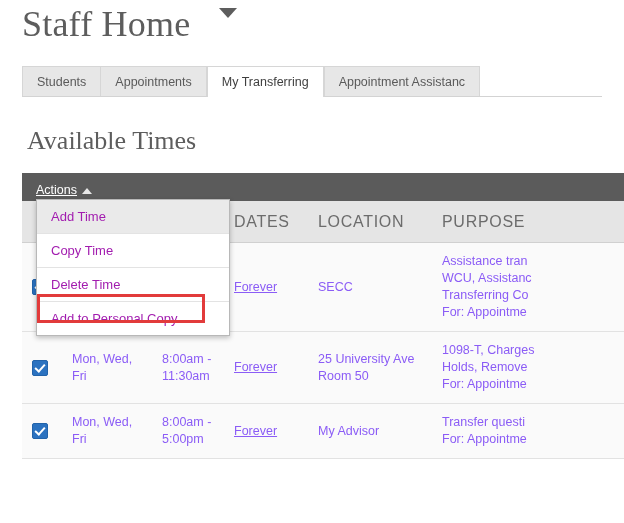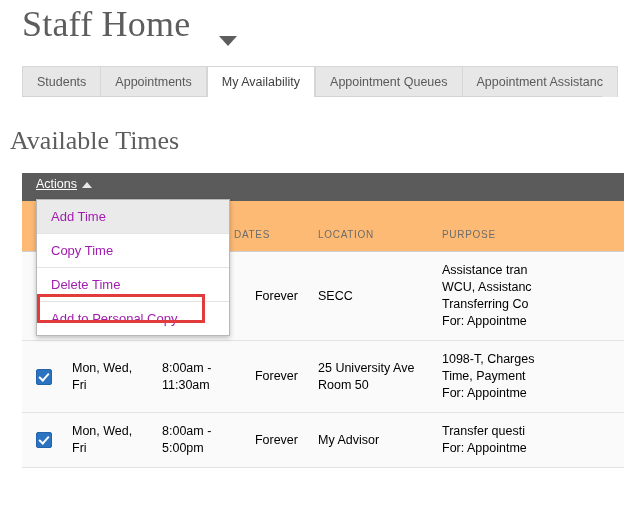--- a/index.html
+++ b/index.html
@@ -15,21 +15,21 @@
     overflow: hidden;
     position: relative;
   }
 
   
   .page-title-row {
     position: absolute;
     left: 22px;
     top: 2px;
     display: flex;
-    align-items: flex-end;
+    align-items: flex-start;
     gap: 29px;
   }
   .page-title {
     font-family: "Liberation Serif", serif;
     font-size: 36px;
     font-weight: normal;
     color: #5d5d5d;
     letter-spacing: 0.2px;
     line-height: 44px;
     white-space: nowrap;
@@ -84,21 +84,21 @@
     border-left: 1px solid #d6d6d6;
     box-shadow: 0 1px 0 0 #ffffff;
   }
   .tab.active + .tab {
     border-left: 1px solid #d6d6d6;
   }
 
   
   .section-heading {
     position: absolute;
-    left: 10px;
+    left: 27px;
     top: 126px;
     font-family: "Liberation Serif", serif;
     font-size: 26px;
     color: #5d5d5d;
     font-weight: normal;
     white-space: nowrap;
   }
 
   
   .panel {
@@ -109,21 +109,21 @@
     height: 340px;
   }
   .toolbar {
     height: 28px;
     background: #5b5b5b;
     position: relative;
   }
   .actions-link {
     position: absolute;
     left: 14px;
-    top: 4px;
+    top: 10px;
     font-size: 12.5px;
     color: #ffffff;
     text-decoration: underline;
     display: flex;
     align-items: center;
     gap: 5px;
     cursor: pointer;
   }
   .actions-caret {
     width: 0;
@@ -135,47 +135,47 @@
   }
 
   
   .table {
     width: 100%;
     border-collapse: collapse;
     table-layout: fixed;
     font-size: 12.5px;
   }
   .table th {
-    background: #fdba74;
+    background: #e5e5e5;
     color: #6c6c6c;
-    font-size: 10px;
+    font-size: 16px;
     font-weight: normal;
     letter-spacing: 0.7px;
     text-align: left;
-    padding: 28px 10px 11px 10px;
+    padding: 12px 10px 11px 10px;
     border-bottom: 1px solid #d0d0d0;
     vertical-align: middle;
   }
   .table td {
     background: #fafafa;
     border-bottom: 1px solid #e2e2e2;
     padding: 10px 10px;
-    color: #000000;
+    color: #8b5cf6;
     vertical-align: middle;
     line-height: 17px;
     font-size: 12.5px;
   }
   .col-check { width: 40px; }
   .col-days  { width: 90px; }
   .col-time  { width: 72px; }
   .col-dates { width: 84px; }
   .col-loc   { width: 124px; }
   .col-purpose { width: 192px; }
 
-  .cell-center { text-align: right; }
+  .cell-center { text-align: left; text-decoration: underline; }
 
   .checkbox {
     width: 14px;
     height: 14px;
     border-radius: 2px;
     background: #2b72c0;
     border: 1px solid #2263aa;
     display: inline-block;
     position: relative;
     cursor: pointer;
@@ -234,22 +234,21 @@
 <body>
 
 <div class="page-title-row">
   <div class="page-title">Staff Home</div>
   <div class="title-caret"></div>
 </div>
 
 <div class="tabbar" id="tabbar">
     <div class="tab">Students</div>
     <div class="tab">Appointments</div>
-    <div class="tab active">My Availability</div>
-    <div class="tab">Appointment Queues</div>
+    <div class="tab active">My Transferring</div>
     <div class="tab">Appointment Assistanc</div>
   </div>
 <div class="tabbar-underline"></div>
 
 <div class="section-heading">Available Times</div>
 
 <div class="panel">
   <div class="toolbar">
     <div class="actions-link">
       <span>Actions</span>
@@ -291,21 +290,21 @@
           </td>
         </tr>
         <tr>
           <td class="cell-center"><span class="checkbox"></span></td>
           <td>Mon, Wed, Fri</td>
           <td>8:00am - 11:30am</td>
           <td class="cell-center">Forever</td>
           <td>25 University Ave Room 50</td>
           <td>
             <div class="purpose-line">1098-T, Charges</div>
-            <div class="purpose-line">Time, Payment</div>
+            <div class="purpose-line">Holds, Remove</div>
             <div class="purpose-line">For: Appointme</div>
           </td>
         </tr>
         <tr>
           <td class="cell-center"><span class="checkbox"></span></td>
           <td>Mon, Wed, Fri</td>
           <td>8:00am - 5:00pm</td>
           <td class="cell-center">Forever</td>
           <td>My Advisor</td>
           <td>

